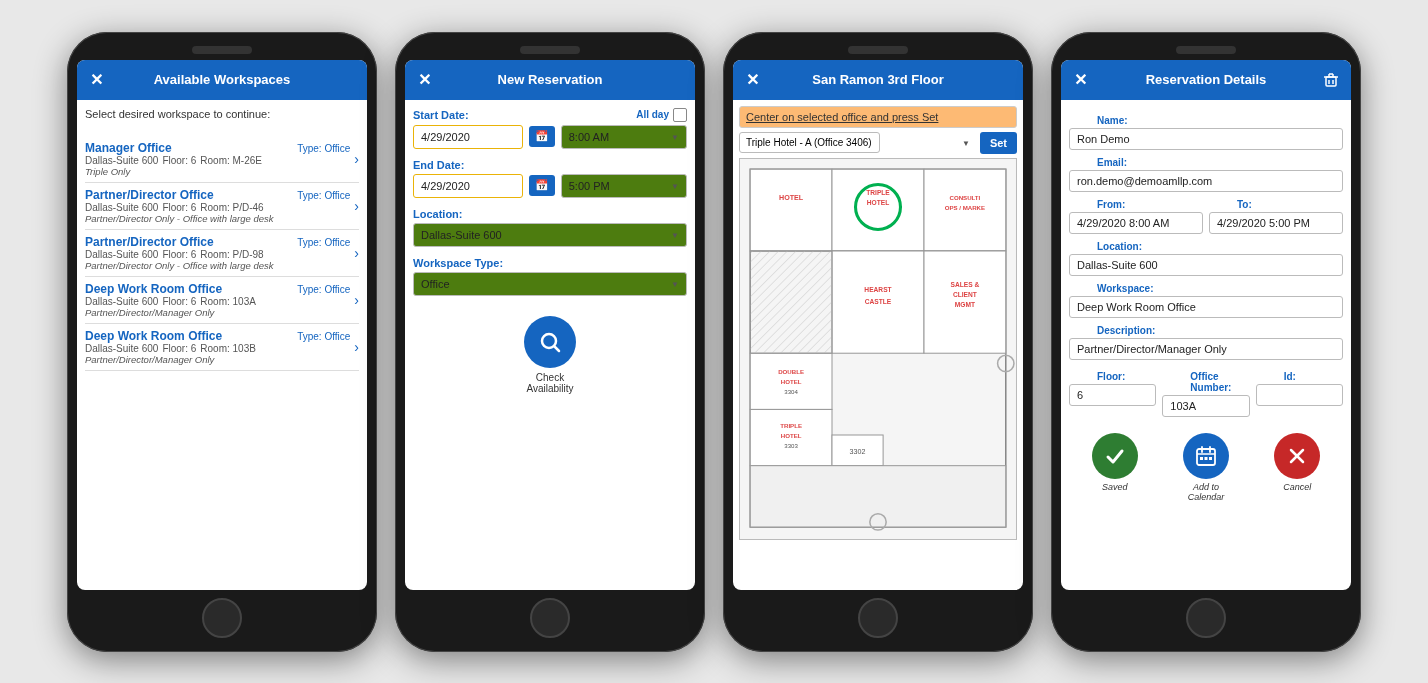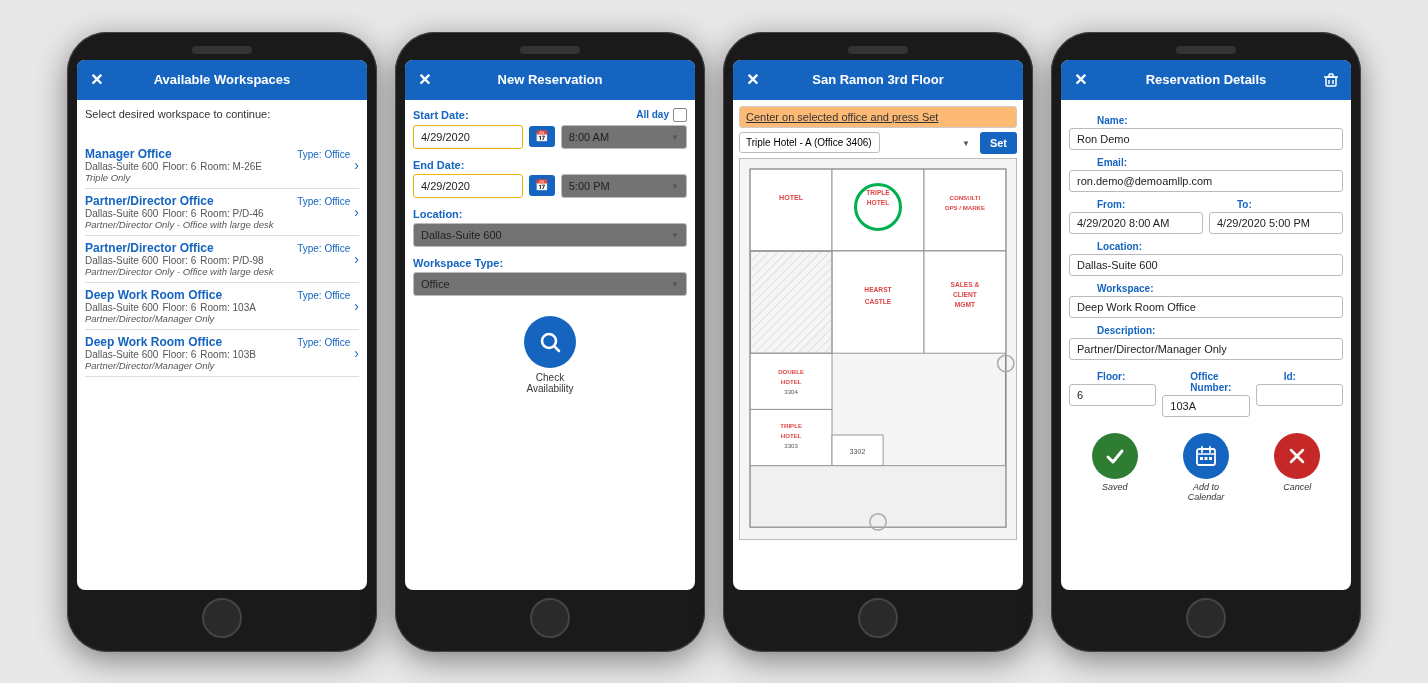--- a/index.html
+++ b/index.html
@@ -82,21 +82,21 @@
     .screen-body {
       flex: 1;
       overflow-y: auto;
       padding: 8px;
       font-size: 11px;
     }
     
     .subtitle-text {
       font-size: 11px;
       color: #333;
-      margin-bottom: 22px;
+      margin-bottom: 16px;
       font-weight: 500;
     }
     .workspace-item {
       border-bottom: 1px solid #ddd;
       padding: 5px 0;
       cursor: pointer;
       display: flex;
       align-items: center;
       justify-content: space-between;
     }
@@ -155,21 +155,21 @@
       color: #222;
     }
     .form-select {
       border: 1px solid #bbb;
       border-radius: 3px;
       padding: 5px 7px;
       font-size: 11px;
       width: 100%;
       outline: none;
       color: #222;
-      background: #737373;
+      background: #4d7c0f;
       cursor: pointer;
       appearance: none;
       -webkit-appearance: none;
     }
     .select-wrapper {
       position: relative;
     }
     .select-wrapper::after {
       content: '▼';
       position: absolute;

